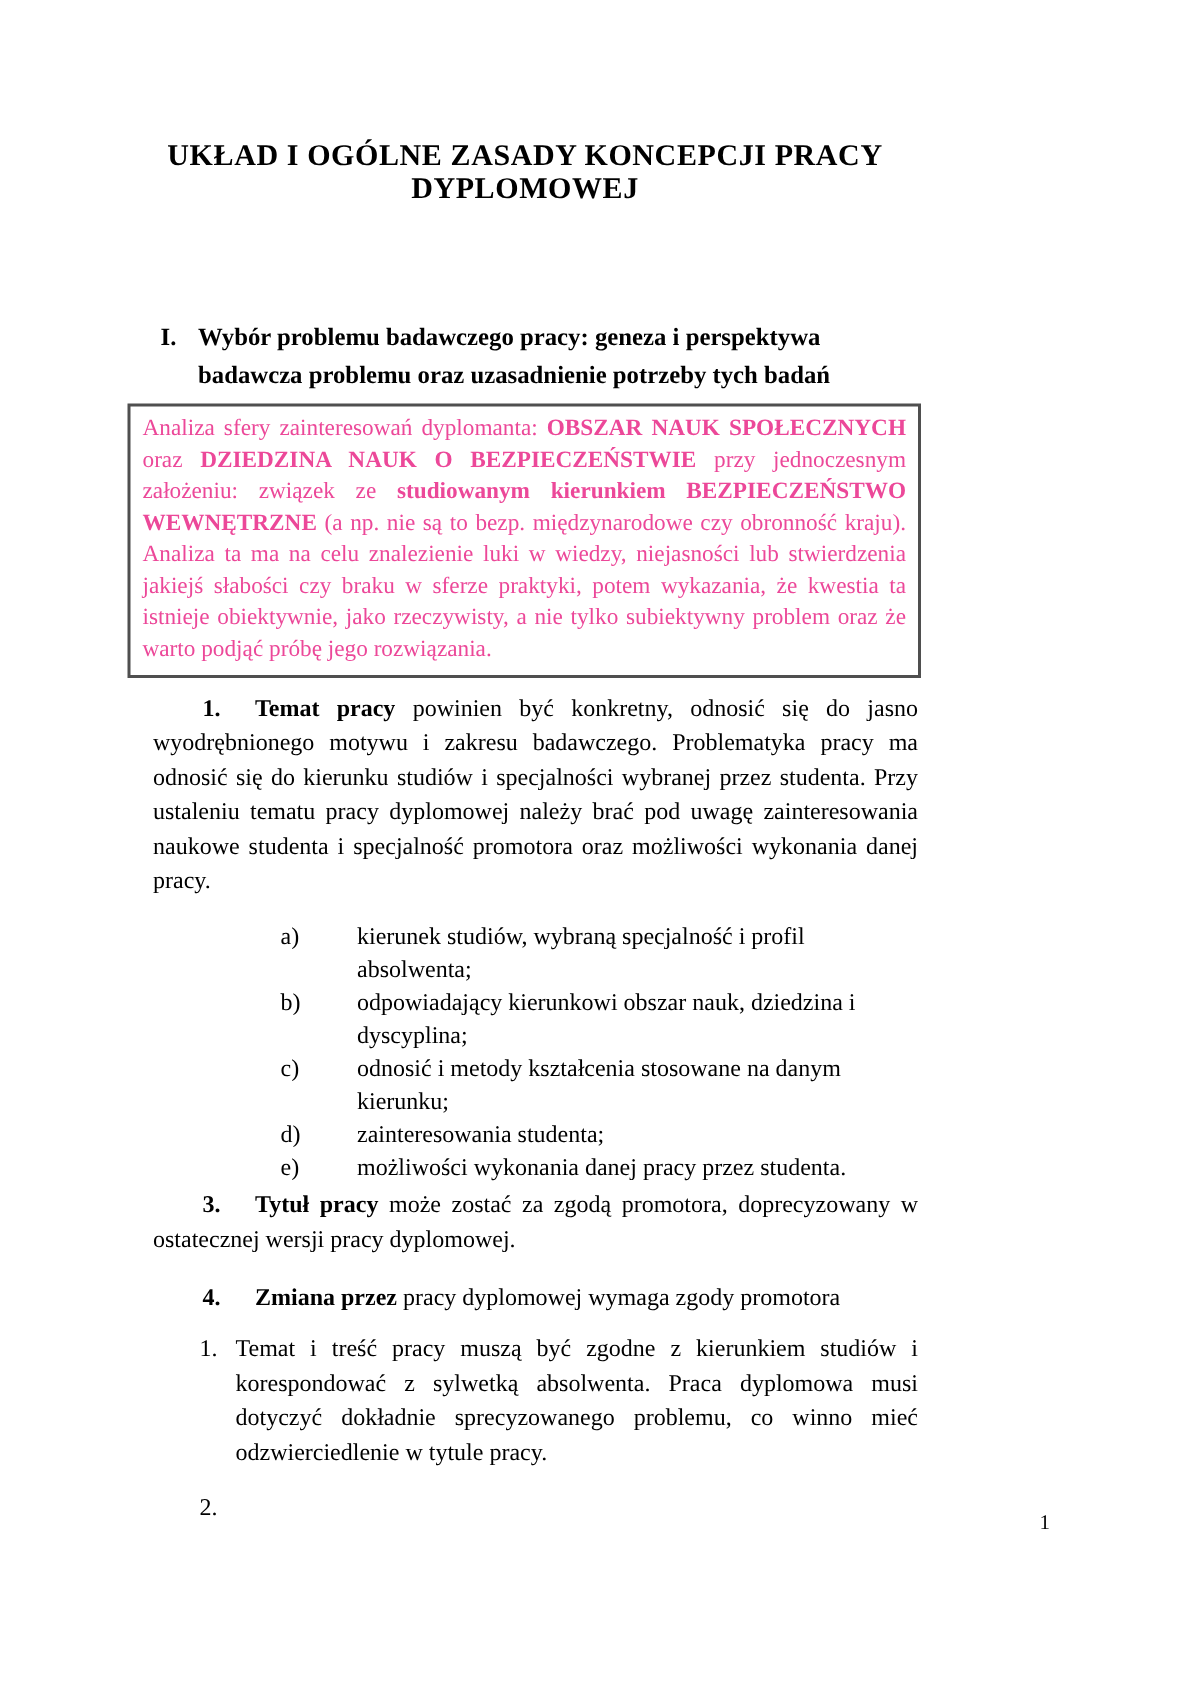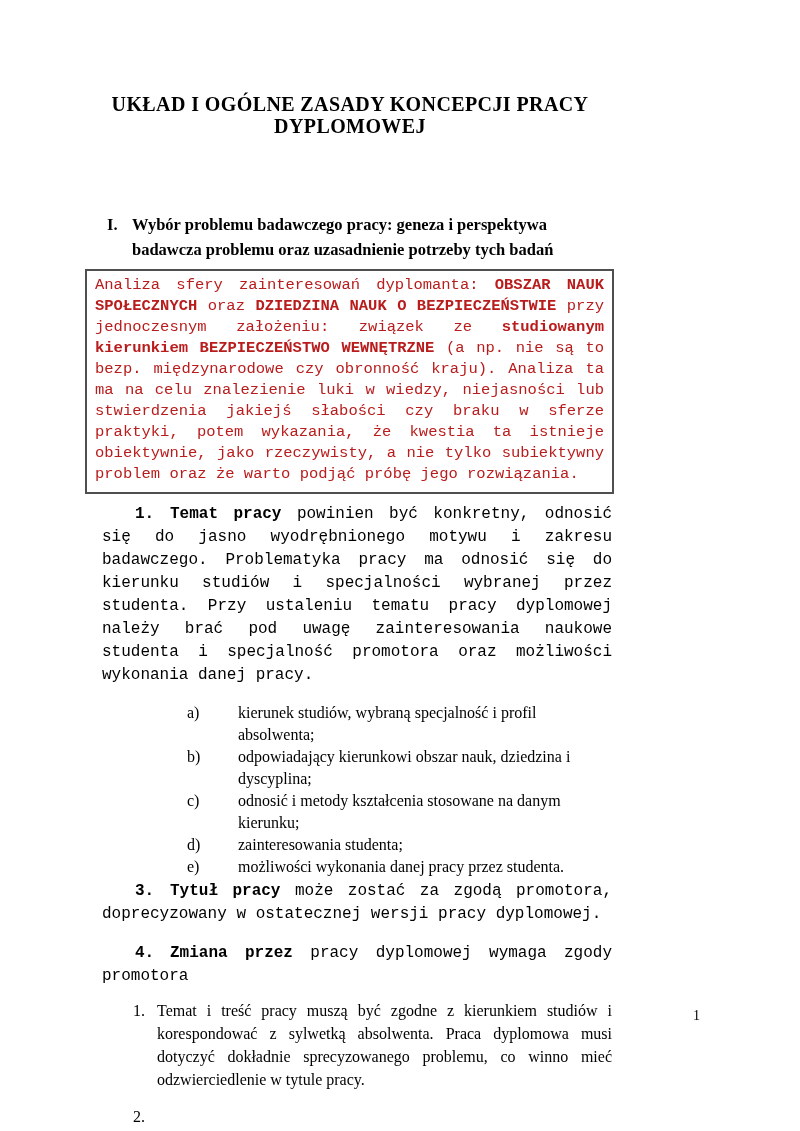--- a/index.html
+++ b/index.html
@@ -34,35 +34,33 @@
     font-size: 16.5px;
     line-height: 25px;
   }
   .sec-num { width: 25px; flex: 0 0 25px; }
   .sec-text { flex: 1; }
 
   .alert-box {
     margin: 7px 86px 0 85px;
     border: 2px solid #4f4f4f;
     padding: 4px 8px 7px 8px;
-    color: #b91c1c;
+    color: #ec4899;
     font-size: 15.5px;
     line-height: 21px;
     text-align: justify;
-    font-family: Liberation Mono, monospace;
   }
   .alert-box .bold { font-weight: bold; }
 
   .para {
     margin-left: 102px;
     margin-right: 88px;
     text-align: justify;
     line-height: 23px;
     text-indent: 33px;
-    font-family: Liberation Mono, monospace;
   }
   .para .num {
     display: inline-block;
     width: 35px;
     font-weight: bold;
     text-indent: 0;
   }
   .para .lead { font-weight: bold; }
   .para-1 { margin-top: 9px; }
   .para-2 { margin-top: 5px; }

